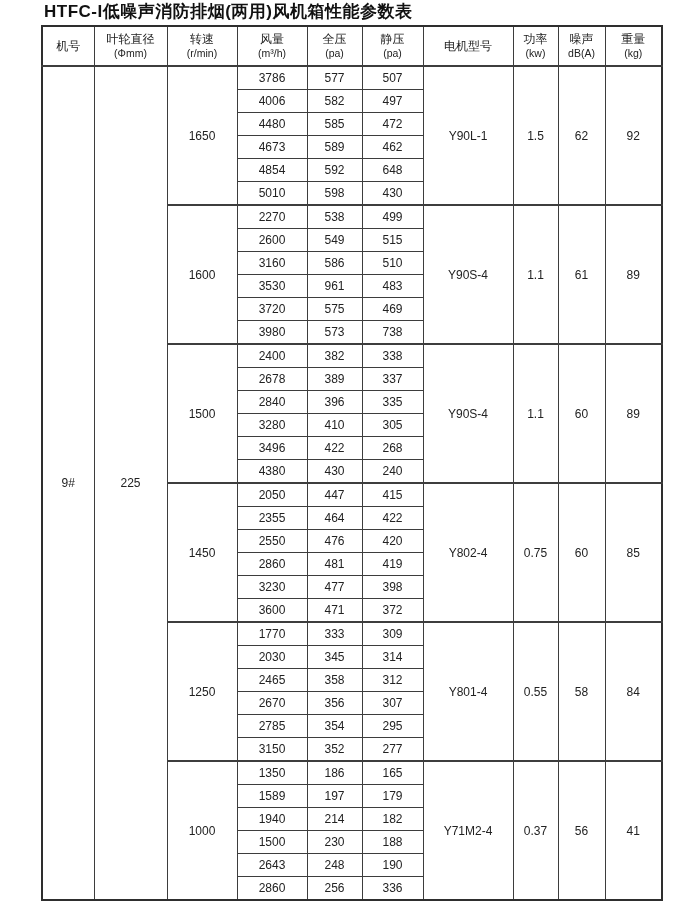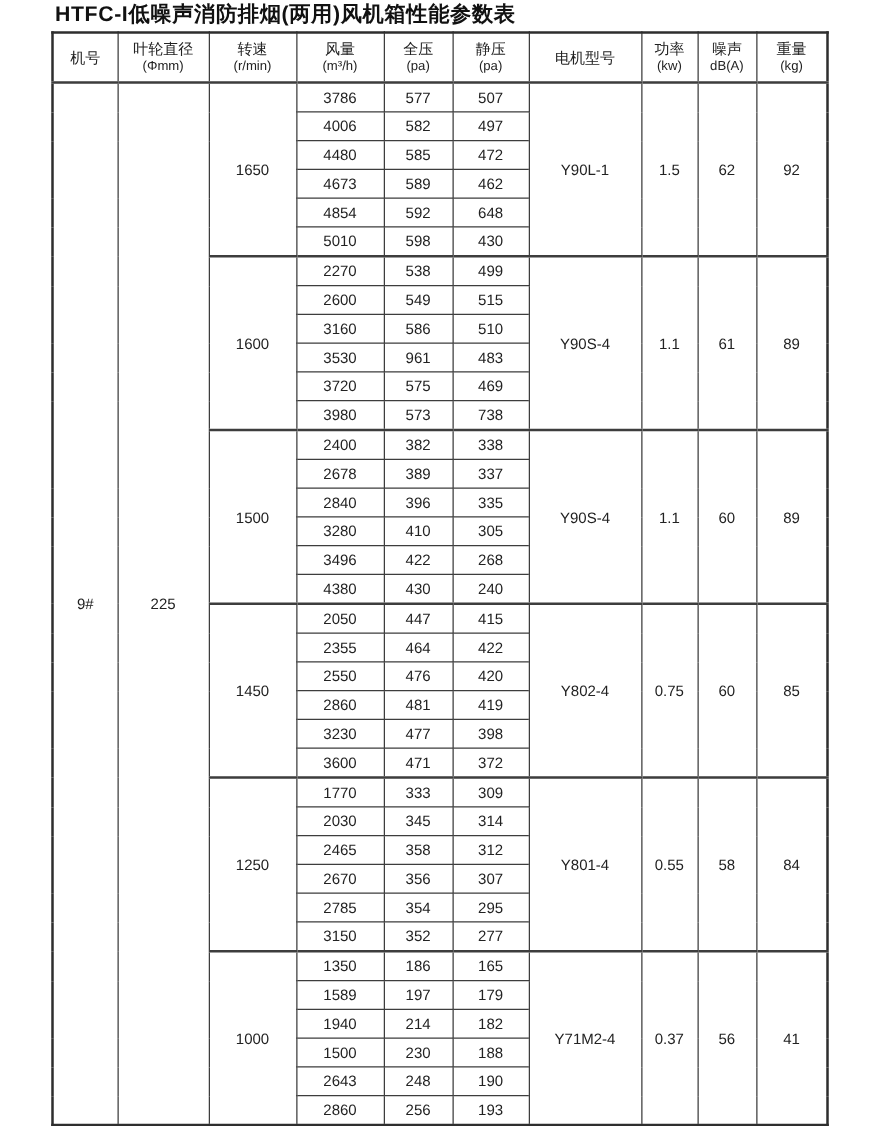--- a/index.html
+++ b/index.html
@@ -325,17 +325,17 @@
           <td class="cell-static-pressure">188</td>
         </tr>
         <tr class="data-row">
           <td class="cell-flow">2643</td>
           <td class="cell-total-pressure">248</td>
           <td class="cell-static-pressure">190</td>
         </tr>
         <tr class="data-row">
           <td class="cell-flow">2860</td>
           <td class="cell-total-pressure">256</td>
-          <td class="cell-static-pressure">193</td>
+          <td class="cell-static-pressure">336</td>
         </tr>
       </tbody>
   </table>
 </div>
 
 </body></html>

